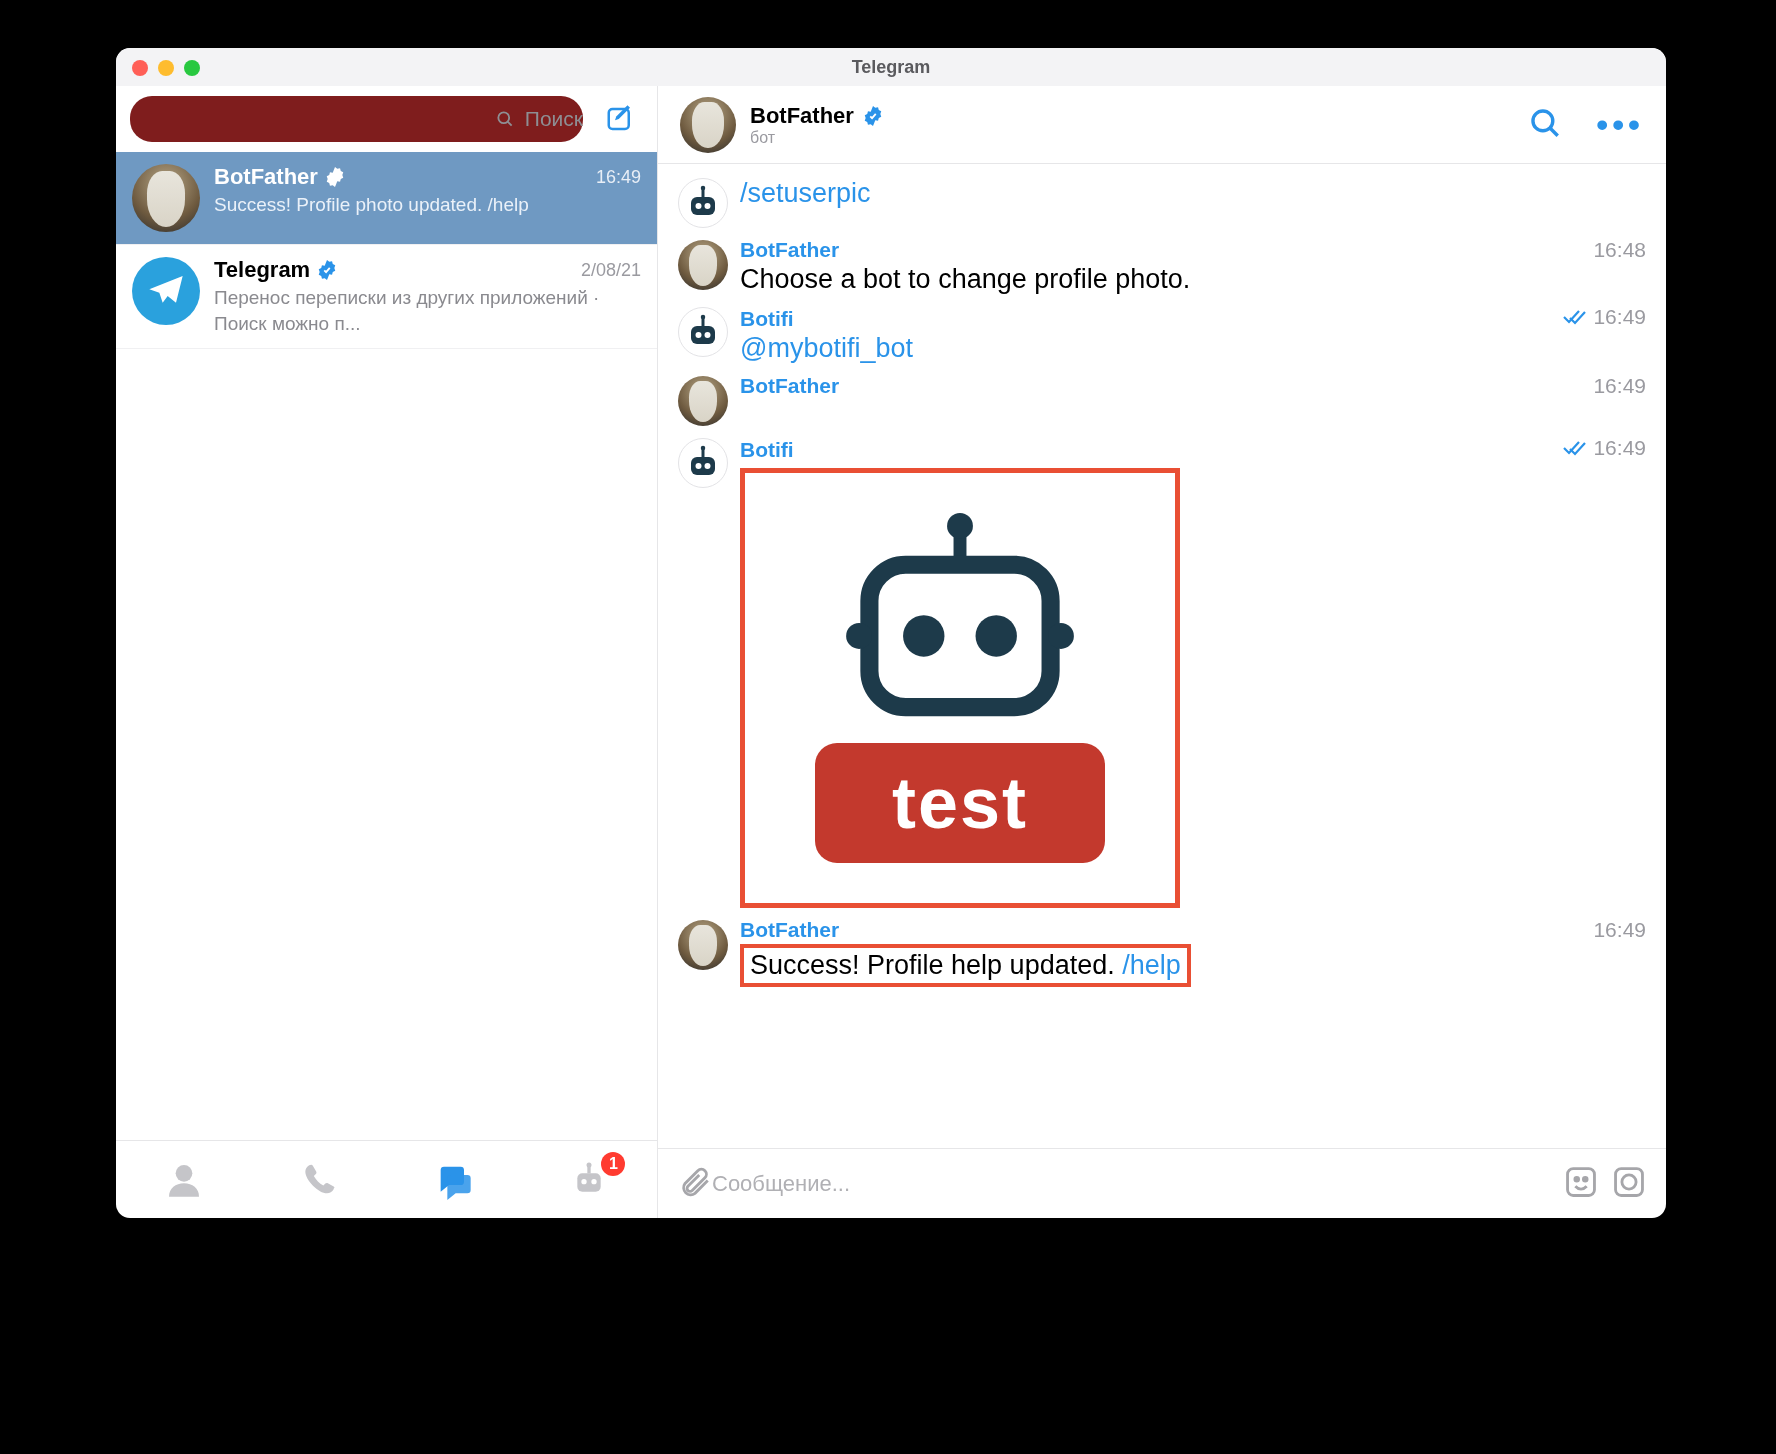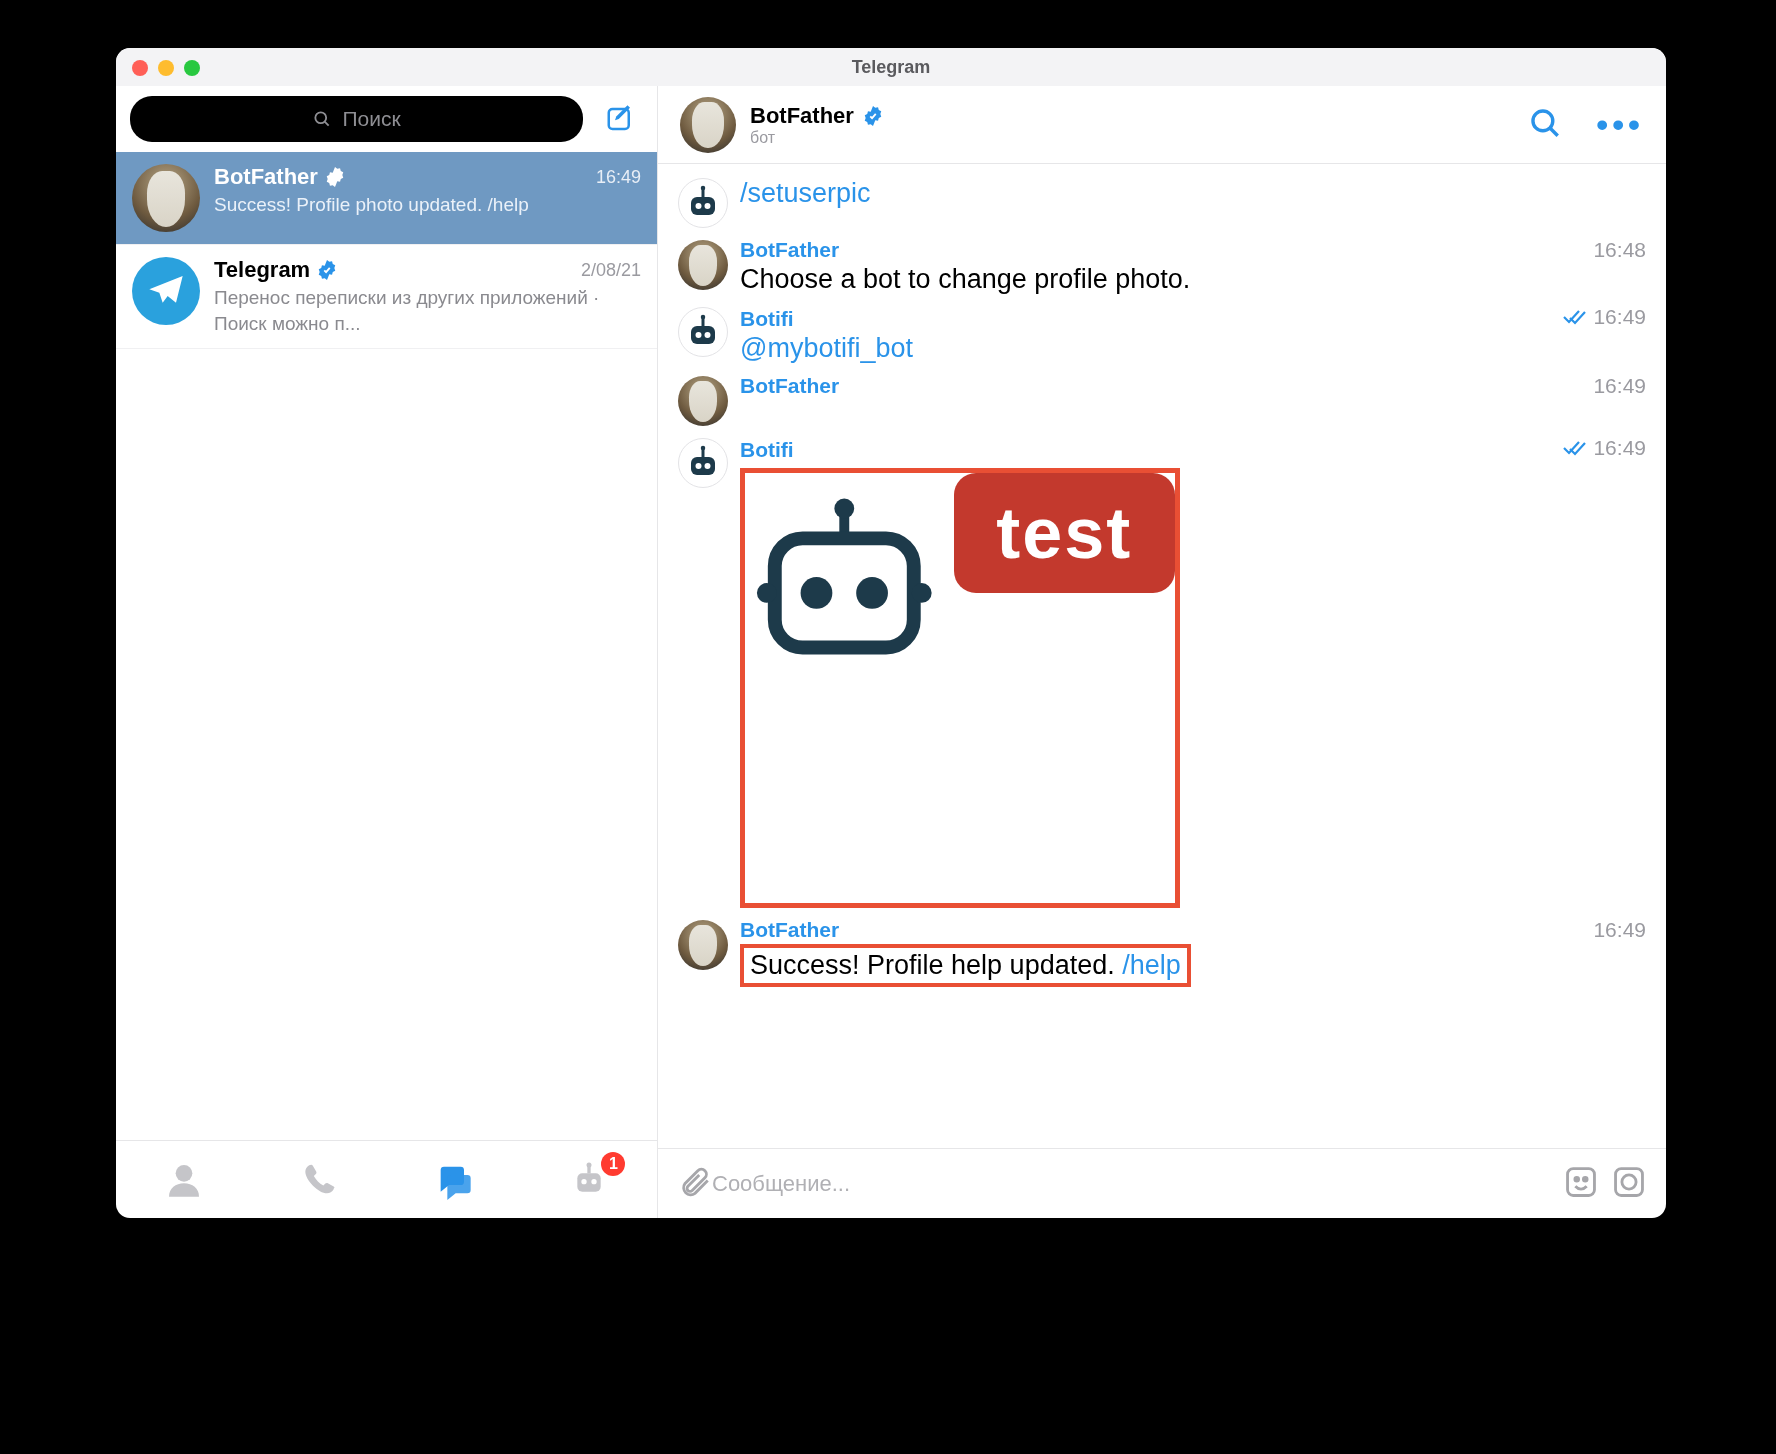--- a/index.html
+++ b/index.html
@@ -11,21 +11,21 @@
   }
   .titlebar { height:38px; background:#f3f3f5; display:flex; align-items:center; justify-content:center; position:relative; border-top-left-radius:14px; border-top-right-radius:14px; }
   .traffic { position:absolute; left:16px; top:12px; display:flex; gap:10px; }
   .dot { width:16px; height:16px; border-radius:50%; }
   .dot.red{background:#ff5f57;} .dot.yellow{background:#febc2e;} .dot.green{background:#28c840;}
   .title { font-size:18px; font-weight:700; color:#5a5a5e; }
 
   .content { flex:1; display:flex; min-height:0; }
   .sidebar { width:542px; display:flex; flex-direction:column; border-right:1px solid #e6e6e8; }
   .search-row { display:flex; align-items:center; gap:14px; padding:10px 14px; }
-  .search-box { flex:1; height:46px; background:#000000; border-radius:22px; display:flex; align-items:center; justify-content:center; color:#8e8e93; font-size:21px; gap:10px; }
+  .search-box { flex:1; height:46px; background:#7f1d1d; border-radius:22px; display:flex; align-items:center; justify-content:flex-end; color:#8e8e93; font-size:21px; gap:10px; }
   .search-box svg { width:20px; height:20px; }
   .compose-btn { width:46px; height:46px; display:flex; align-items:center; justify-content:center; color:#2a93e9; }
   .compose-btn svg { width:30px; height:30px; }
 
   .chatlist { flex:1; overflow:auto; }
   .chat-item { display:flex; padding:12px 16px; gap:14px; border-bottom:1px solid #f0f0f2; cursor:pointer; }
   .chat-item.active { background:#6f99c2; color:#fff; }
   .chat-item .avatar { width:68px; height:68px; border-radius:50%; flex-shrink:0; }
   .chat-item .col { flex:1; min-width:0; }
   .row1 { display:flex; align-items:center; justify-content:space-between; }
@@ -58,21 +58,21 @@
   .msg-group.bot .avatar { border-radius:50%; }
   .msg-col { flex:1; min-width:0; }
   .msg-head { display:flex; align-items:baseline; gap:10px; }
   .sender { font-size:21px; font-weight:700; color:#2a93e9; }
   .msg-time { margin-left:auto; font-size:21px; color:#9a9aa0; display:flex; align-items:center; gap:6px; }
   .msg-body { font-size:27px; color:#000; margin-top:2px; }
   .msg-body a, .link { color:#2a93e9; text-decoration:none; }
   .ticks { color:#2a93e9; width:26px; height:18px; }
 
   .photo-frame { margin-top:6px; border:5px solid #e94f34; width:440px; height:440px; background:#fff; display:flex; align-items:center; justify-content:center; }
-  .photo-inner { width:100%; height:100%; display:flex; flex-direction:row; justify-content:center; gap:10px; }
+  .photo-inner { width:100%; height:100%; display:flex; flex-direction:column; align-items:center; justify-content:center; gap:10px; }
   .robot-svg { width:260px; height:220px; }
   .test-label { width:290px; height:120px; background:#c3392d; border-radius:22px; color:#fff; font-size:72px; font-weight:800; display:flex; align-items:center; justify-content:center; letter-spacing:2px; }
 
   .highlight-box { border:4px solid #e94f34; padding:2px 6px; display:inline-block; }
 
   .composer { height:70px; border-top:1px solid #e6e6e8; display:flex; align-items:center; padding:0 20px; color:#a6a6aa; }
   .composer svg { width:34px; height:34px; }
   .composer input { flex:1; border:none; outline:none; font-size:22px; color:#000; }
   .composer input::placeholder { color:#b0b0b4; }
   .composer .right { display:flex; gap:14px; }

